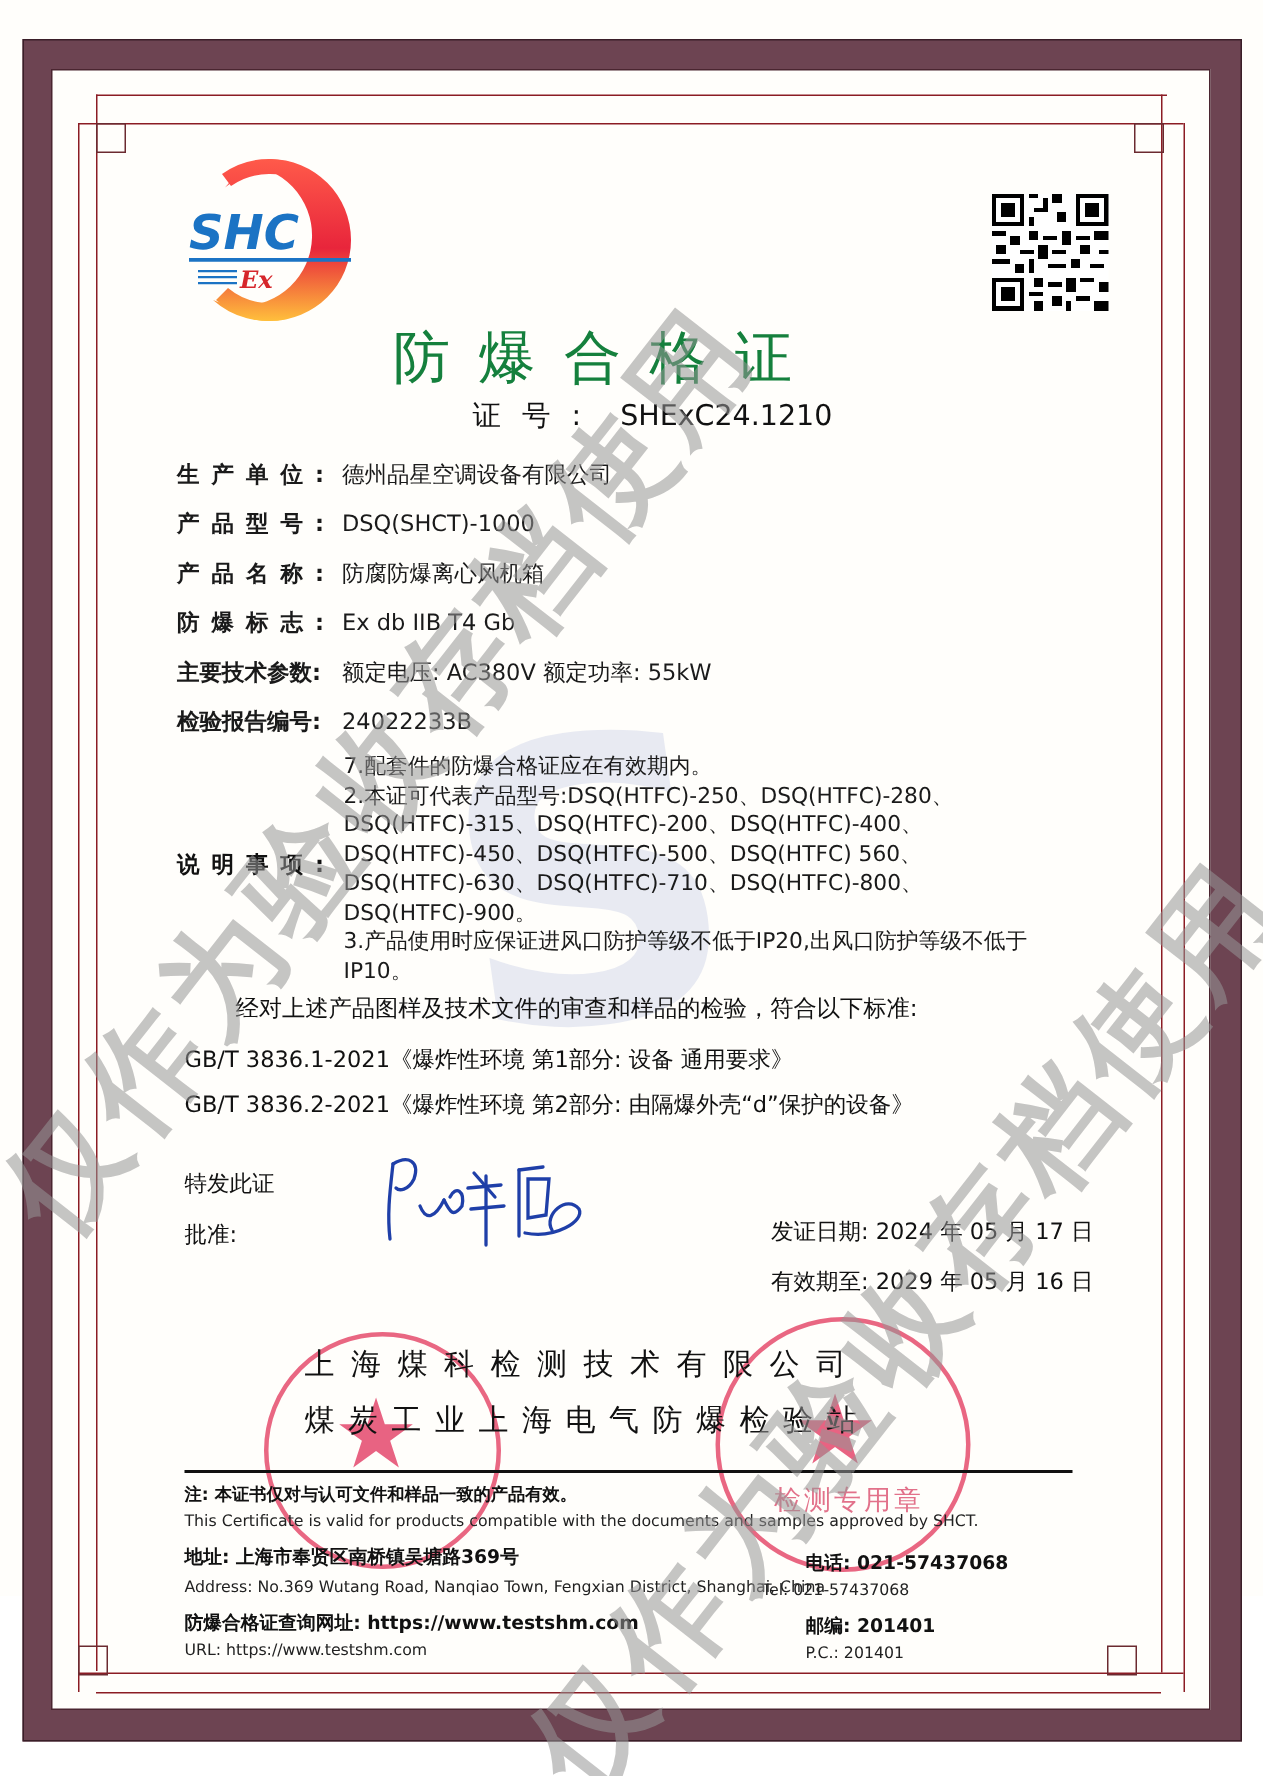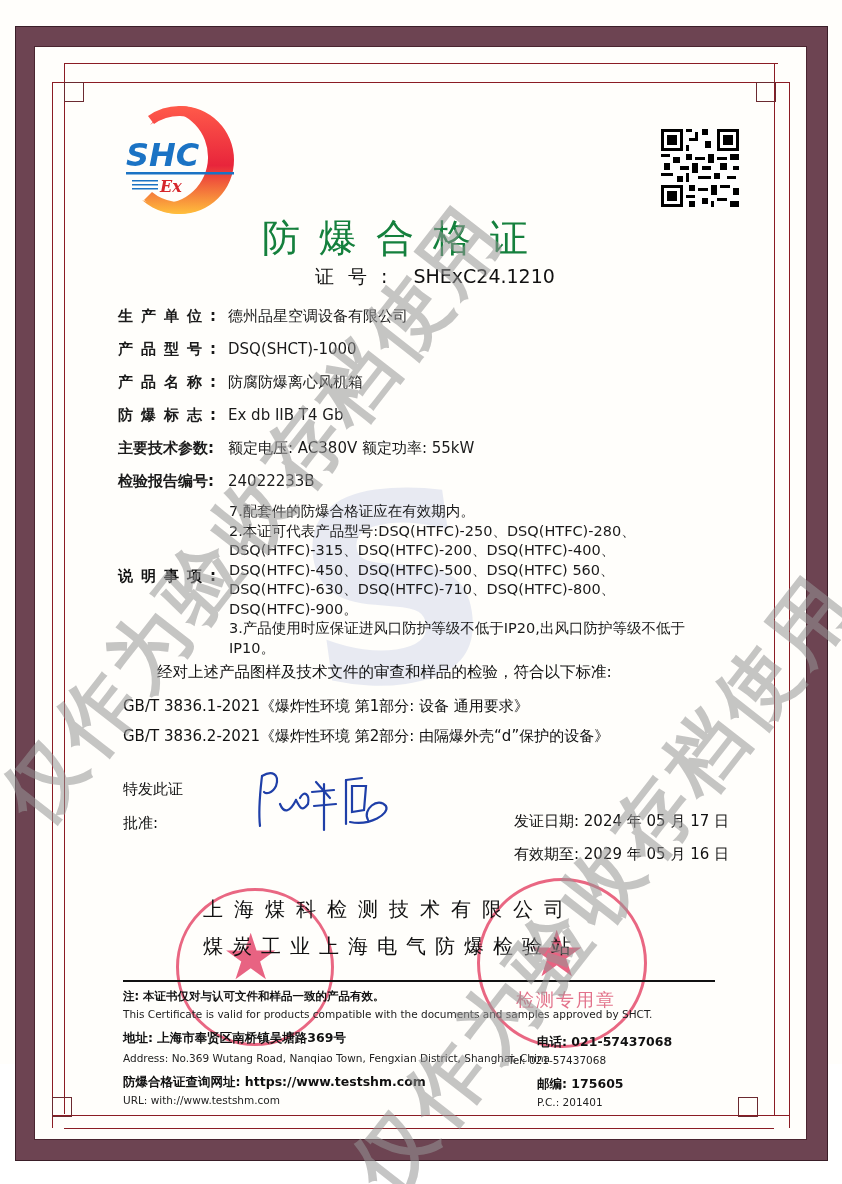--- a/index.html
+++ b/index.html
@@ -206,20 +206,20 @@
 
   <div class="sep"></div>
 
   <div class="abs foot-b" style="left:123px; top:989px;">注: 本证书仅对与认可文件和样品一致的产品有效。</div>
   <div class="abs foot" style="left:123px; top:1008px;">This Certificate is valid for products compatible with the documents and samples approved by SHCT.</div>
   <div class="abs foot-b2" style="left:123px; top:1030px;">地址: 上海市奉贤区南桥镇吴塘路369号</div>
   <div class="abs foot" style="left:123px; top:1052px;">Address: No.369 Wutang Road, Nanqiao Town, Fengxian District, Shanghai, China</div>
   <div class="abs foot-b2" style="left:537px; top:1034px;">电话: 021-57437068</div>
   <div class="abs foot" style="left:508px; top:1054px;text-align:right;">Tel: 021-57437068</div>
   <div class="abs foot-b2" style="left:123px; top:1074px;">防爆合格证查询网址: https://www.testshm.com</div>
-  <div class="abs foot" style="left:123px; top:1094px;">URL: with://www.testshm.com</div>
-  <div class="abs foot-b2" style="left:537px; top:1076px;">邮编: 175605</div>
+  <div class="abs foot" style="left:123px; top:1094px;">URL: https://www.testshm.com</div>
+  <div class="abs foot-b2" style="left:537px; top:1076px;">邮编: 201401</div>
   <div class="abs foot" style="left:537px; top:1096px;text-align:right;">P.C.: 201401</div>
 
   <div class="watermark" style="left:-20px; top:780px; transform:rotate(-52deg);">仅作为验收存档使用</div>
   <div class="watermark" style="left:330px; top:1150px; transform:rotate(-52deg);">仅作为验收存档使用</div>
 
 </div>
 
 </body></html>

